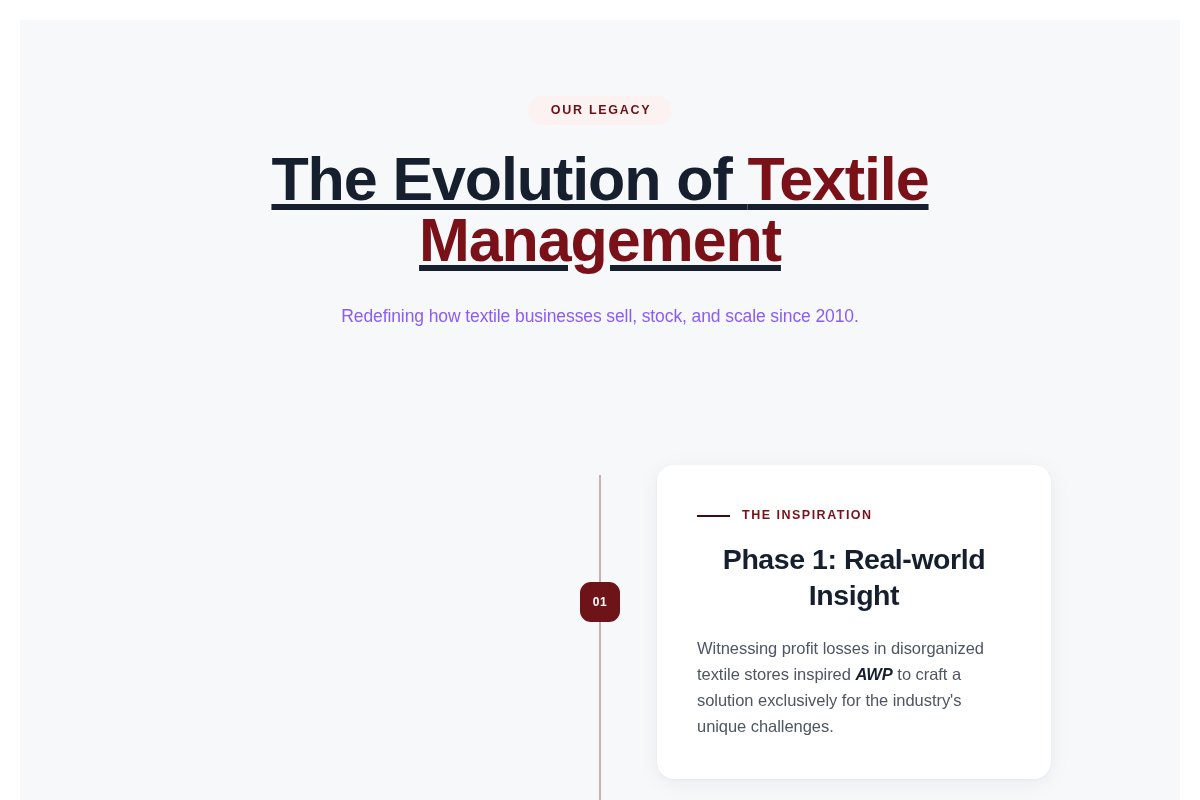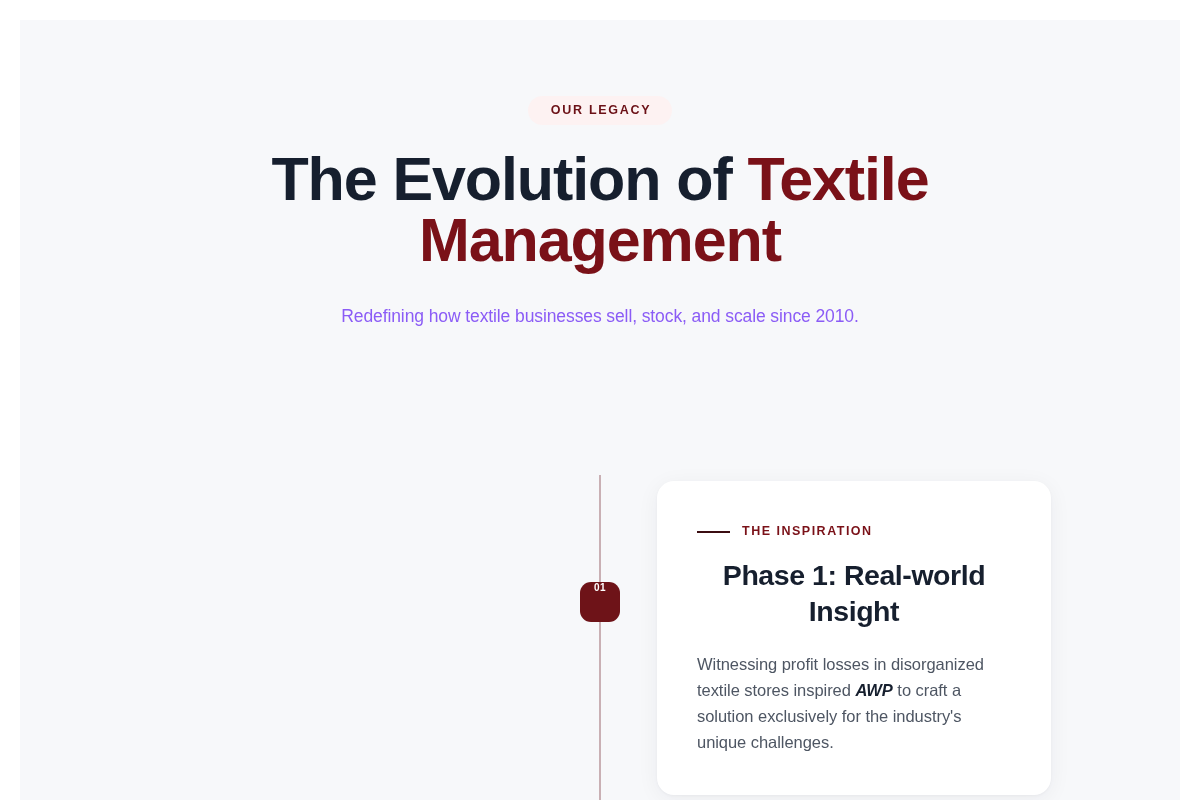--- a/index.html
+++ b/index.html
@@ -49,20 +49,21 @@
   .hero-title {
     margin-top: 24px;
     font-size: 61px;
     line-height: 61px;
     font-weight: bold;
     color: #161f2e;
     letter-spacing: -1.1px;
     max-width: 800px;
     margin-left: auto;
     margin-right: auto;
+    text-decoration: underline;
   }
 
   .hero-title .accent { color: #7a1118; }
 
   .hero-sub {
     margin-top: 32px;
     font-size: 17.5px;
     line-height: 26px;
     color: #8b5cf6;
     letter-spacing: -0.1px;
@@ -88,33 +89,33 @@
 
   .timeline-node {
     position: absolute;
     left: 560px;
     top: 562px;
     width: 40px;
     height: 40px;
     background: #6e1318;
     border-radius: 11px;
     display: flex;
-    align-items: flex-start;
+    align-items: center;
     justify-content: center;
     color: #ffffff;
-    font-size: 10px;
+    font-size: 12px;
     font-weight: bold;
     letter-spacing: 0.5px;
   }
 
   
   .timeline-card {
     position: absolute;
     left: 637px;
-    top: 461px;
+    top: 445px;
     width: 394px;
     background: #ffffff;
     border-radius: 17px;
     padding: 44px 40px 40px 40px;
     box-shadow: 0 4px 22px rgba(30, 35, 50, 0.055),
                 0 1px 3px rgba(30, 35, 50, 0.04);
   }
 
   .card-eyebrow {
     display: flex;

